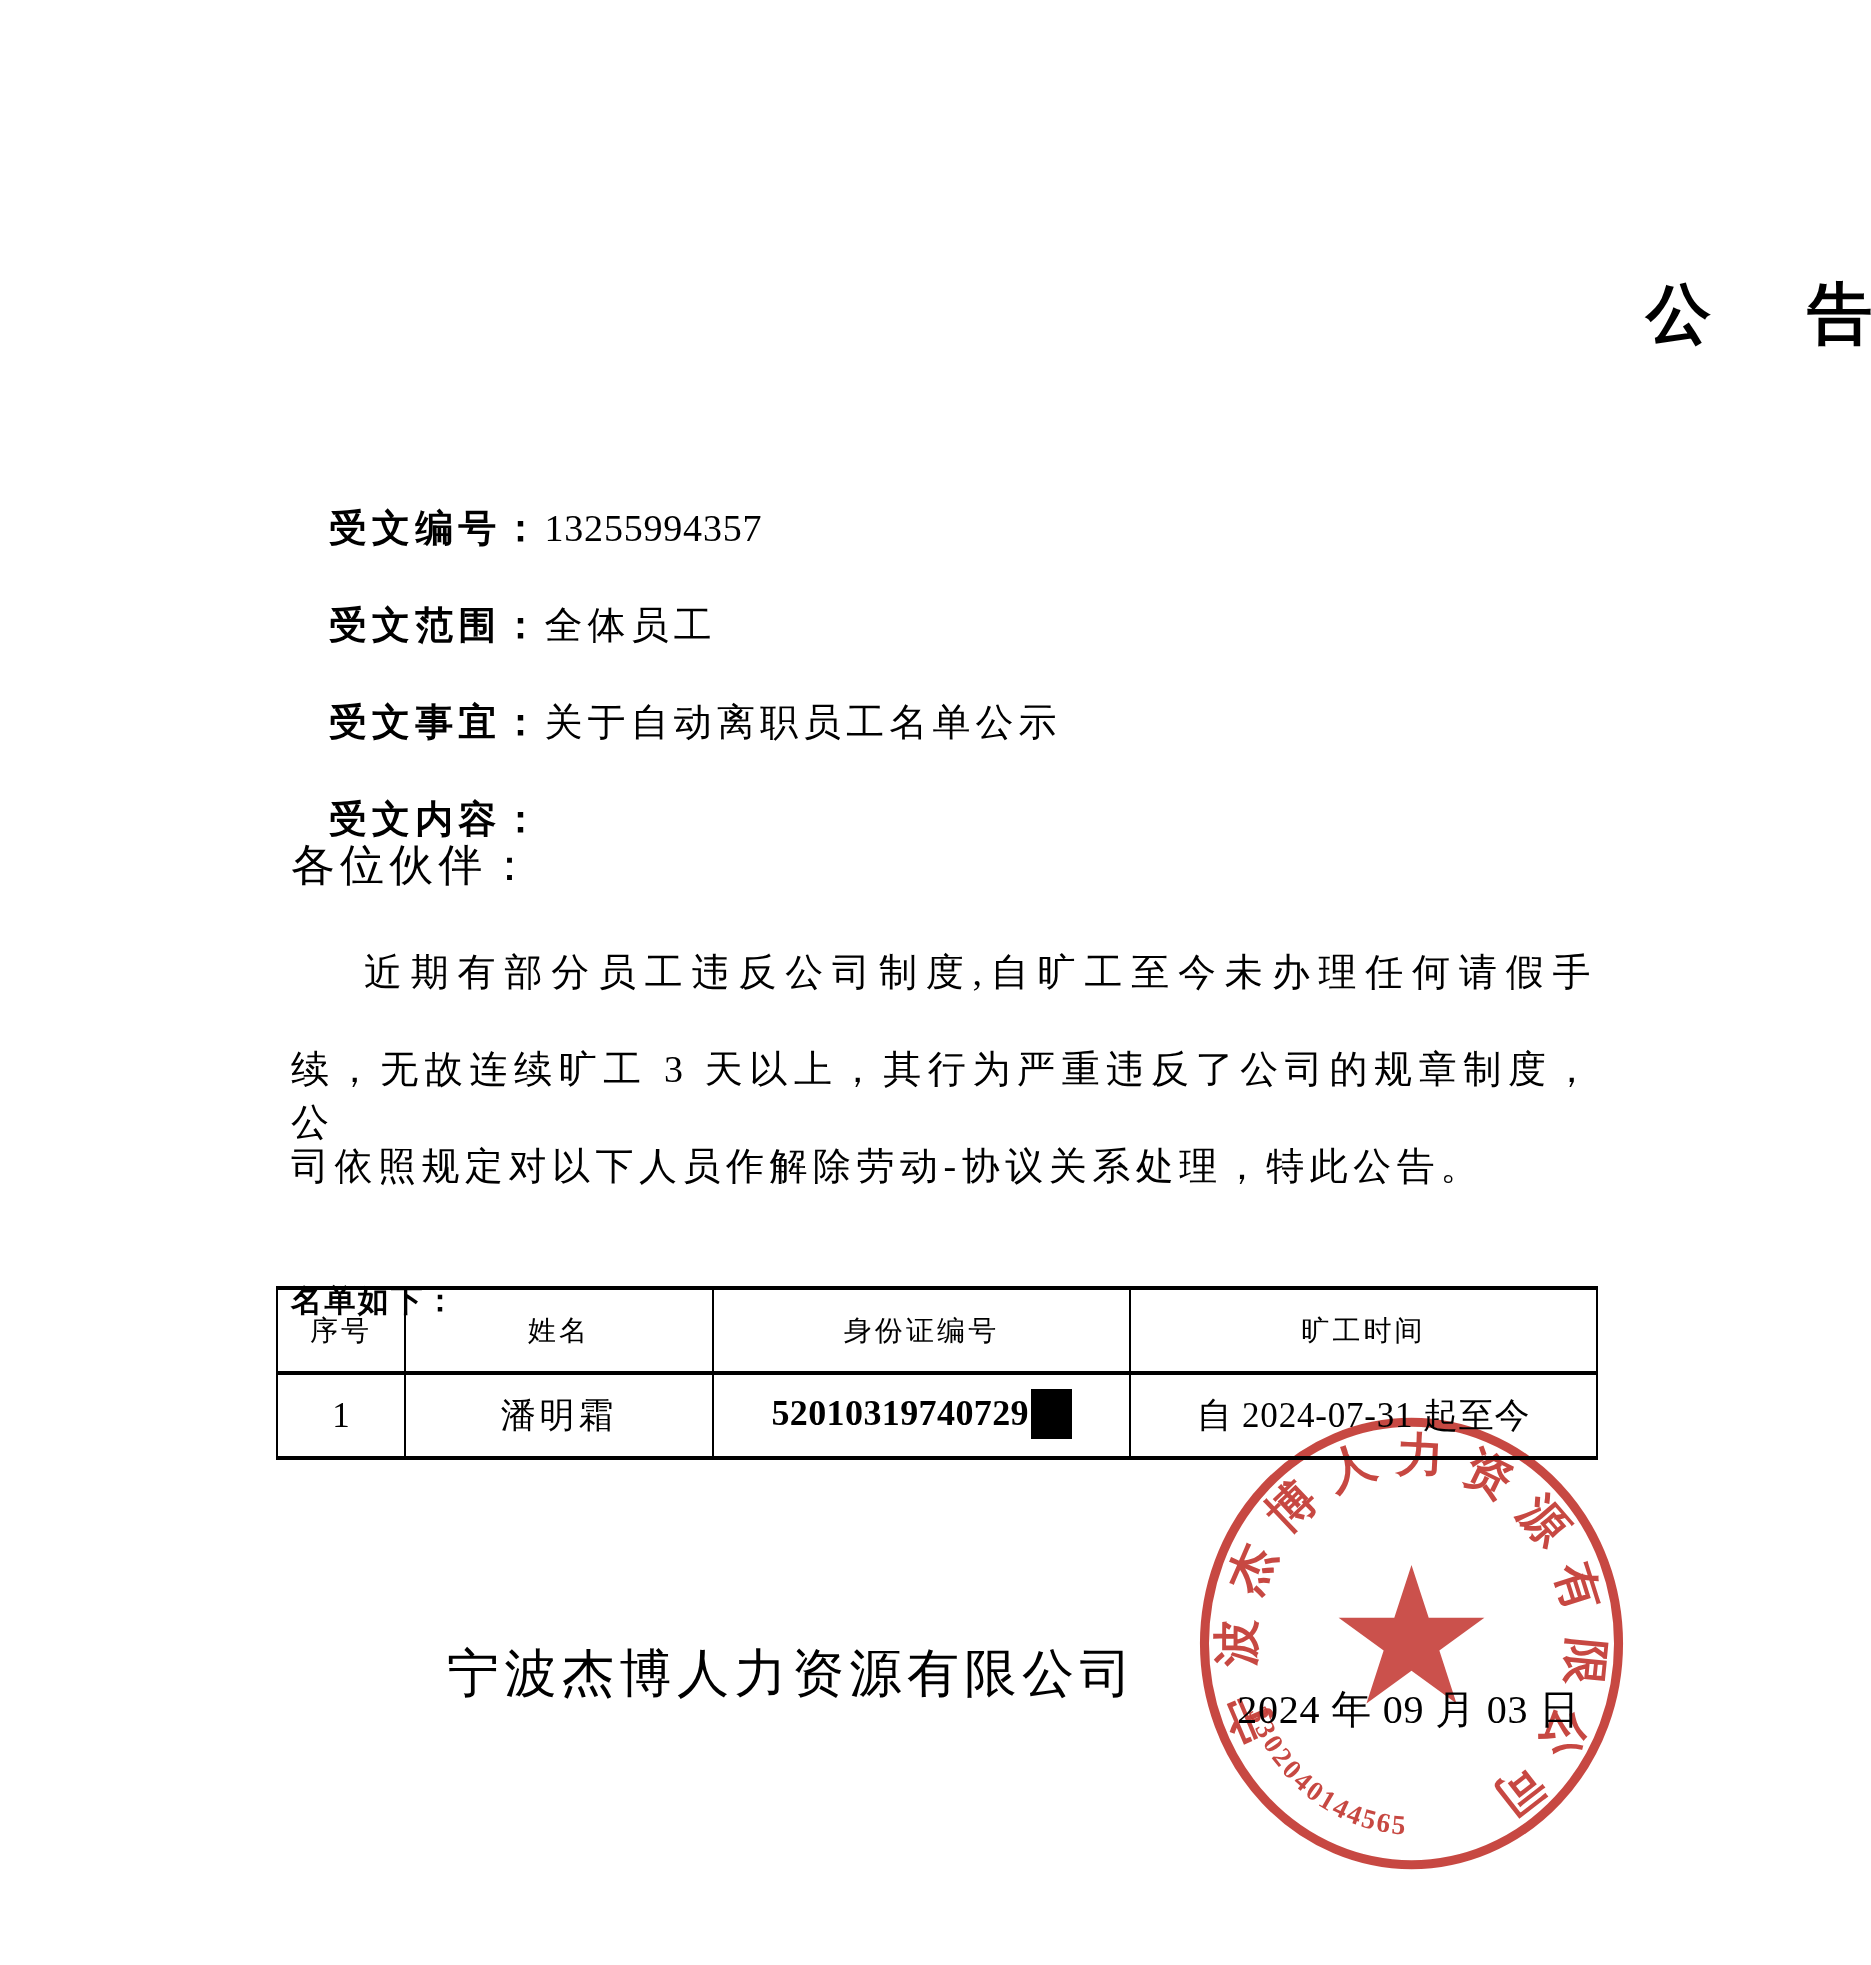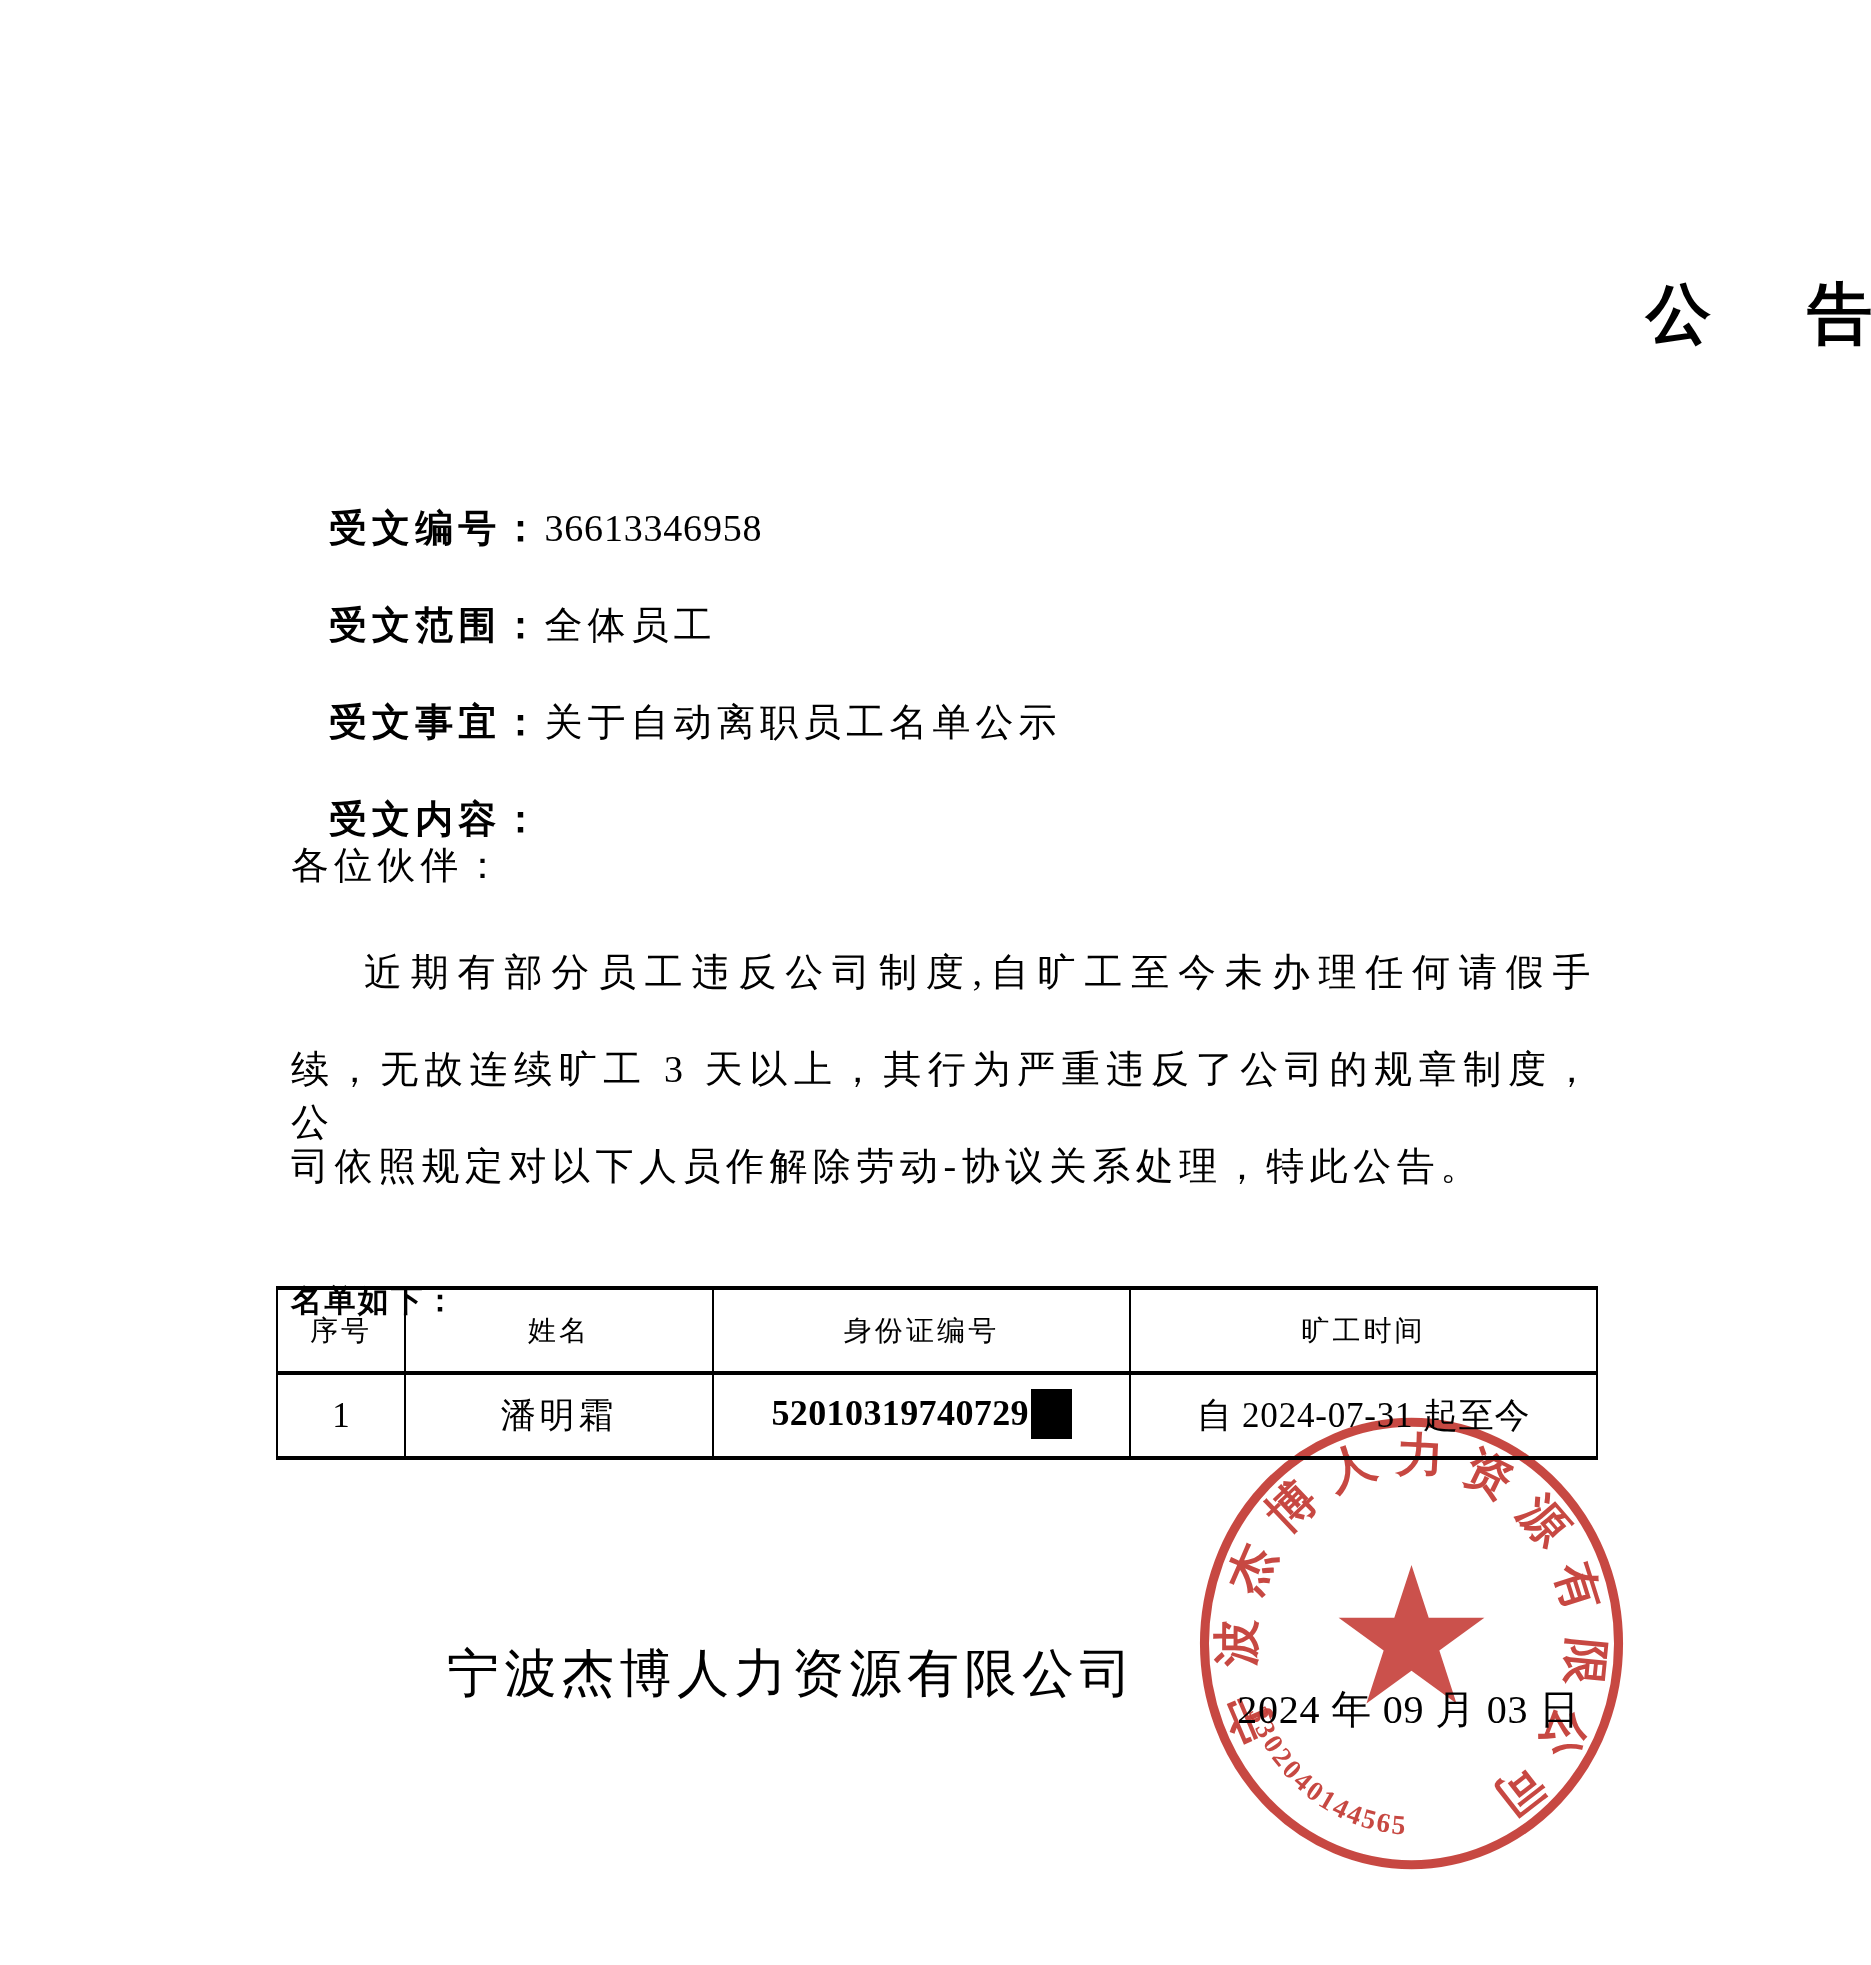--- a/index.html
+++ b/index.html
@@ -41,21 +41,21 @@
   }
   .field-value {
     letter-spacing: 5.1px;
   }
   .field-value.nums {
     letter-spacing: 0.8px;
   }
 
   .salutation {
     left: 291px;
-    font-size: 38px;
+    font-size: 44px;
     line-height: 51px;
     letter-spacing: 5.1px;
   }
 
   .body-line {
     left: 291px;
     width: 1305px;
     font-size: 38px;
     line-height: 53px;
     letter-spacing: 5.5px;
@@ -171,21 +171,21 @@
   }
 </style>
 </head>
 <body>
 
 <div class="page">
 
   <h1 class="abs doc-title">公　告</h1>
 
   <div class="abs field-line" style="top:452px">
-    <span class="field-label">受文编号：</span><span class="field-value nums">36613346958</span>
+    <span class="field-label">受文编号：</span><span class="field-value nums">13255994357</span>
   </div>
 
   <div class="abs field-line" style="top:549px">
     <span class="field-label">受文范围：</span><span class="field-value">全体员工</span>
   </div>
 
   <div class="abs field-line" style="top:646px">
     <span class="field-label">受文事宜：</span><span class="field-value">关于自动离职员工名单公示</span>
   </div>
 

